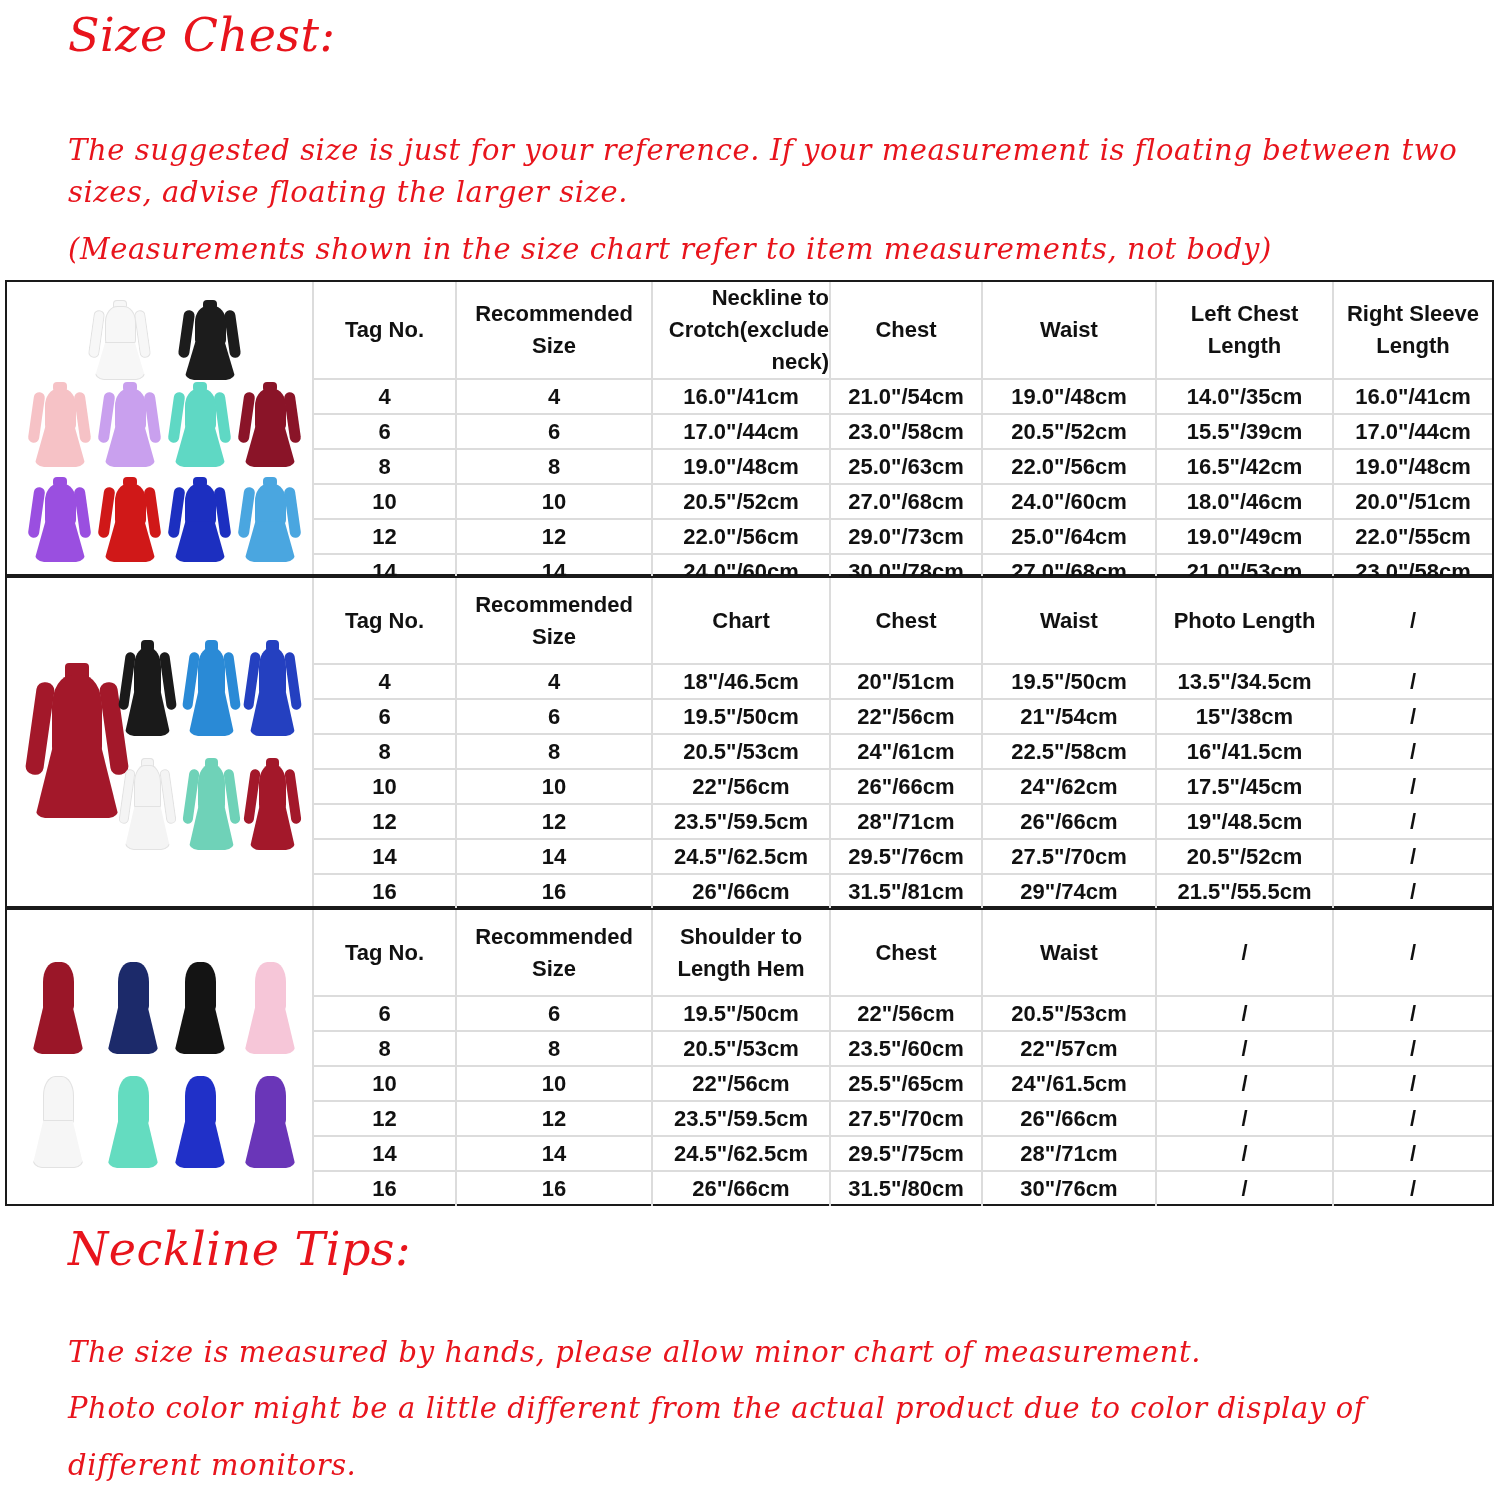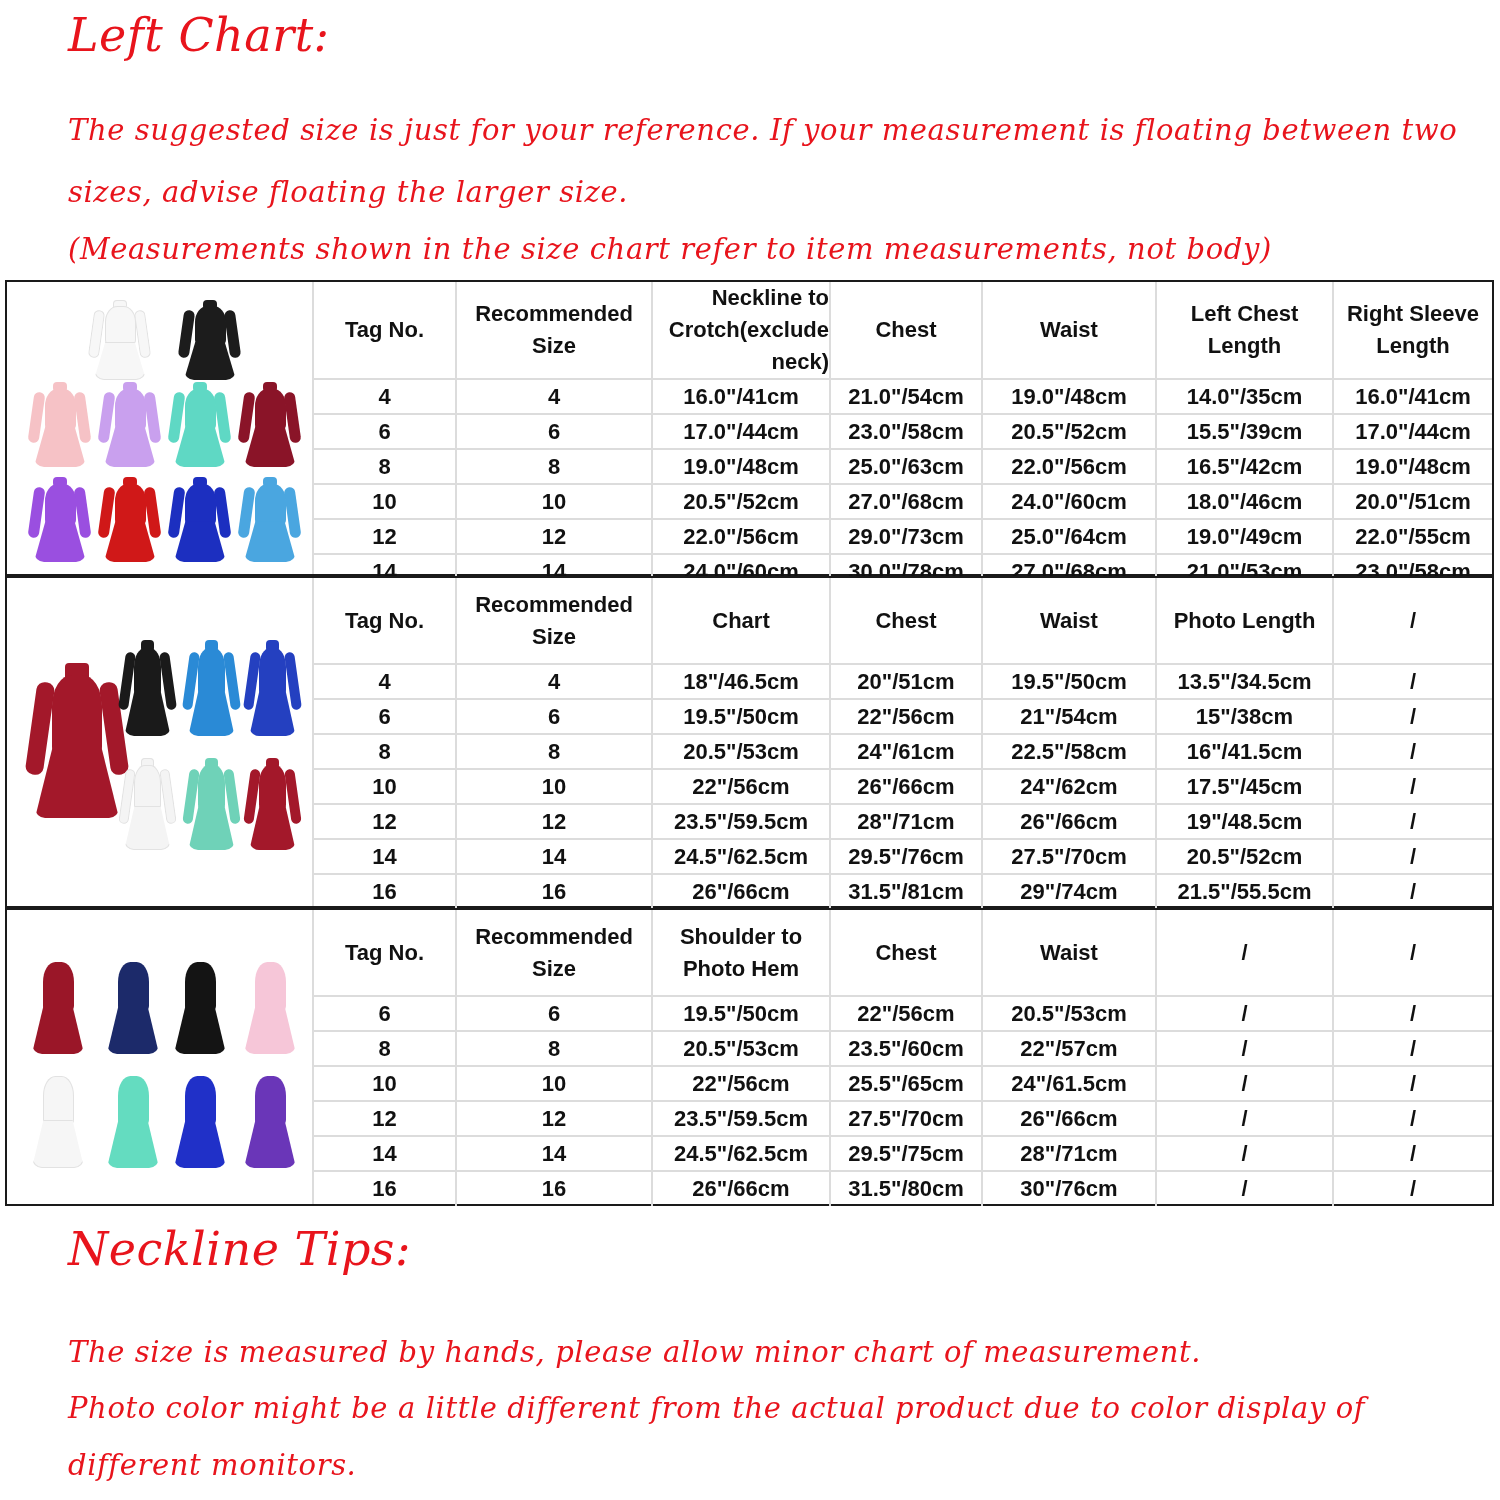--- a/index.html
+++ b/index.html
@@ -27,22 +27,22 @@
   .dress .bodice { position: absolute; left: 25%; width: 50%; top: 8%; height: 50%; border-radius: 40% 40% 6px 6px; }
   .dress .skirt { position: absolute; left: 8%; width: 84%; top: 52%; height: 48%;
                   clip-path: polygon(22% 0, 78% 0, 100% 100%, 0 100%); border-radius: 0 0 10px 10px; }
   .dress .sleeve-l { position: absolute; left: 4%; width: 18%; top: 12%; height: 60%; border-radius: 8px; transform: rotate(8deg); }
   .dress .sleeve-r { position: absolute; right: 4%; width: 18%; top: 12%; height: 60%; border-radius: 8px; transform: rotate(-8deg); }
   .dress .neck { position: absolute; left: 38%; width: 24%; top: 0; height: 12%; border-radius: 4px; }
 </style>
 </head>
 <body>
 
-<h1 class="red-title" style="top:12px;">Left Chart:</h1>
-<p class="red-text" style="top:116px;">The suggested size is just for your reference. If your measurement is floating between two</p>
+<h1 class="red-title" style="top:12px;">Size Chest:</h1>
+<p class="red-text" style="top:136px;">The suggested size is just for your reference. If your measurement is floating between two</p>
 <p class="red-text" style="top:178px;">sizes, advise floating the larger size.</p>
 <p class="red-text" style="top:235px;">(Measurements shown in the size chart refer to item measurements, not body)</p>
 
 <div class="block" style="top:280px; height:296px;">
   <div class="img-cell" id="img0" title="long-sleeve skating dresses in white, black, pink, lilac, mint, burgundy, purple, red, royal blue, sky blue">
       <div class="dress" style="left: 82px; top: 18px; width: 62px; height: 80px;">
         <div class="sleeve-l" style="background: rgb(247, 247, 247); box-shadow: rgb(226, 226, 226) 0px 0px 0px 1px inset;"></div>
         <div class="sleeve-r" style="background: rgb(247, 247, 247); box-shadow: rgb(226, 226, 226) 0px 0px 0px 1px inset;"></div>
         <div class="neck" style="background: rgb(247, 247, 247); box-shadow: rgb(226, 226, 226) 0px 0px 0px 1px inset;"></div>
         <div class="bodice" style="background: rgb(247, 247, 247); box-shadow: rgb(226, 226, 226) 0px 0px 0px 1px inset;"></div>
@@ -375,21 +375,21 @@
         <col style="width:178px">
         <col style="width:152px">
         <col style="width:174px">
         <col style="width:177px">
         <col>
       </colgroup>
     <tbody>
         <tr style="height:86px">
       <th>Tag No.</th>
       <th>Recommended Size</th>
-      <th>Shoulder to Photo Hem</th>
+      <th>Shoulder to Length Hem</th>
       <th>Chest</th>
       <th>Waist</th>
       <th>/</th>
       <th>/</th>
     </tr>
     </tbody>
       <tbody>
         <tr style="height: 35px;">
           <td>6</td>
           <td>6</td>

